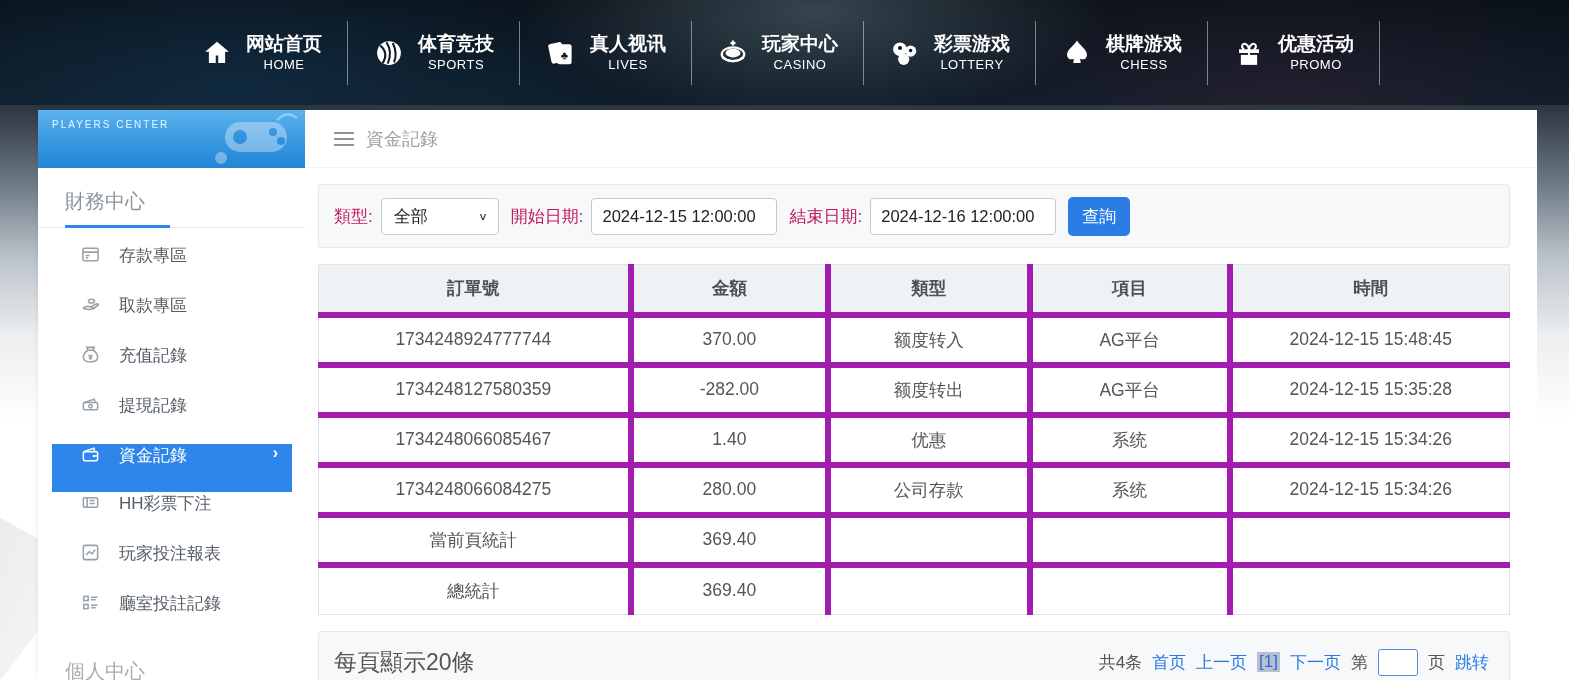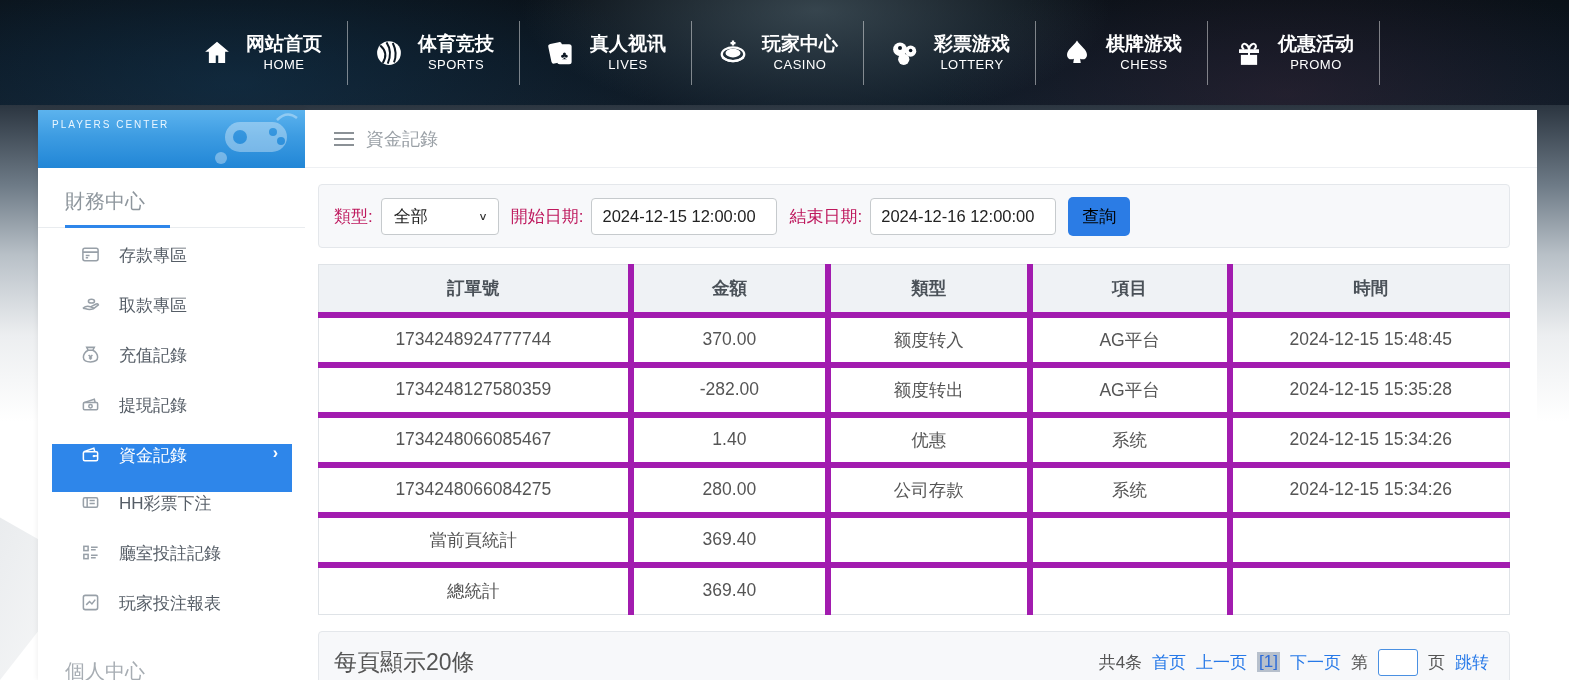--- a/index.html
+++ b/index.html
@@ -68,21 +68,21 @@
     border:1px solid #e4e7eb; border-radius:4px; display:flex; align-items:center;
     padding:0 15px; }
   .f-label { color:#be185d; font-size:17px; margin-right:8px; white-space:nowrap; }
   .f-select { width:118px; height:37px; background:#fff; border:1px solid #c6cacd; border-radius:4px;
     display:flex; align-items:center; justify-content:space-between; padding:0 10px 0 12px;
     color:#222; font-size:17px; margin-right:12px; cursor:pointer; }
   .f-select .chev { color:#333; font-size:13px; transform:scaleY(.8); }
   .f-input { width:186px; height:37px; background:#fff; border:1px solid #c6cacd; border-radius:4px;
     color:#222; font-size:16.5px; padding:0 10px; margin-right:12px;
     font-family:"Liberation Sans","DejaVu Sans",sans-serif; }
-  .f-btn { width:62px; height:39px; background:#2b7ce5; color:#000000; border:none; border-radius:5px;
+  .f-btn { width:62px; height:39px; background:#2b7ce5; color:#ffffff; border:none; border-radius:5px;
     font-size:17px; cursor:pointer; font-family:inherit; }
 
   
   .tablewrap { margin:16px 27px 0 13px; }
   table { width:100%; border-collapse:collapse; table-layout:fixed; }
   table, td, th { border:6px solid #a21caf; }
   table { border:1px solid #dfe3e7; }
   thead th { background:#eff2f5; height:50px; color:#4a5158; font-size:17.5px; font-weight:bold;
     border-bottom:1px solid #c8cdd2; border-top:none; }
   thead th:first-child { border-left:none; } thead th:last-child { border-right:none; }
@@ -286,36 +286,36 @@
             <rect x="2.5" y="5" width="15" height="10" rx="1.5"></rect>
             <path d="M6.5 5 v10 M9 8 h5.5 M9 11 h5.5"></path>
           </svg>
       </span>
       <span class="sb-label">HH彩票下注</span>
     </div>
 
     <div class="sb-item">
       <span class="sb-ico">
         <svg viewBox="0 0 20 20">
+            <rect x="2.5" y="2.5" width="15" height="15" rx="2"></rect>
+            <path d="M5.5 12.5 L9 9 L11.5 11.5 L15 7"></path>
+          </svg>
+      </span>
+      <span class="sb-label">玩家投注報表</span>
+    </div>
+
+    <div class="sb-item">
+      <span class="sb-ico">
+        <svg viewBox="0 0 20 20">
             <rect x="3" y="3.5" width="4.5" height="4.5"></rect>
             <rect x="3" y="12" width="4.5" height="4.5"></rect>
             <path d="M10.5 4.5 h7 M10.5 7 h5 M10.5 13 h7 M10.5 15.5 h5"></path>
           </svg>
       </span>
       <span class="sb-label">廳室投註記錄</span>
-    </div>
-
-    <div class="sb-item">
-      <span class="sb-ico">
-        <svg viewBox="0 0 20 20">
-            <rect x="2.5" y="2.5" width="15" height="15" rx="2"></rect>
-            <path d="M5.5 12.5 L9 9 L11.5 11.5 L15 7"></path>
-          </svg>
-      </span>
-      <span class="sb-label">玩家投注報表</span>
     </div>
   </div>
 
   <div class="sb-section2">個人中心</div>
 </div>
 
 <div class="main">
 
   <div class="crumb">
     <span class="burger">

